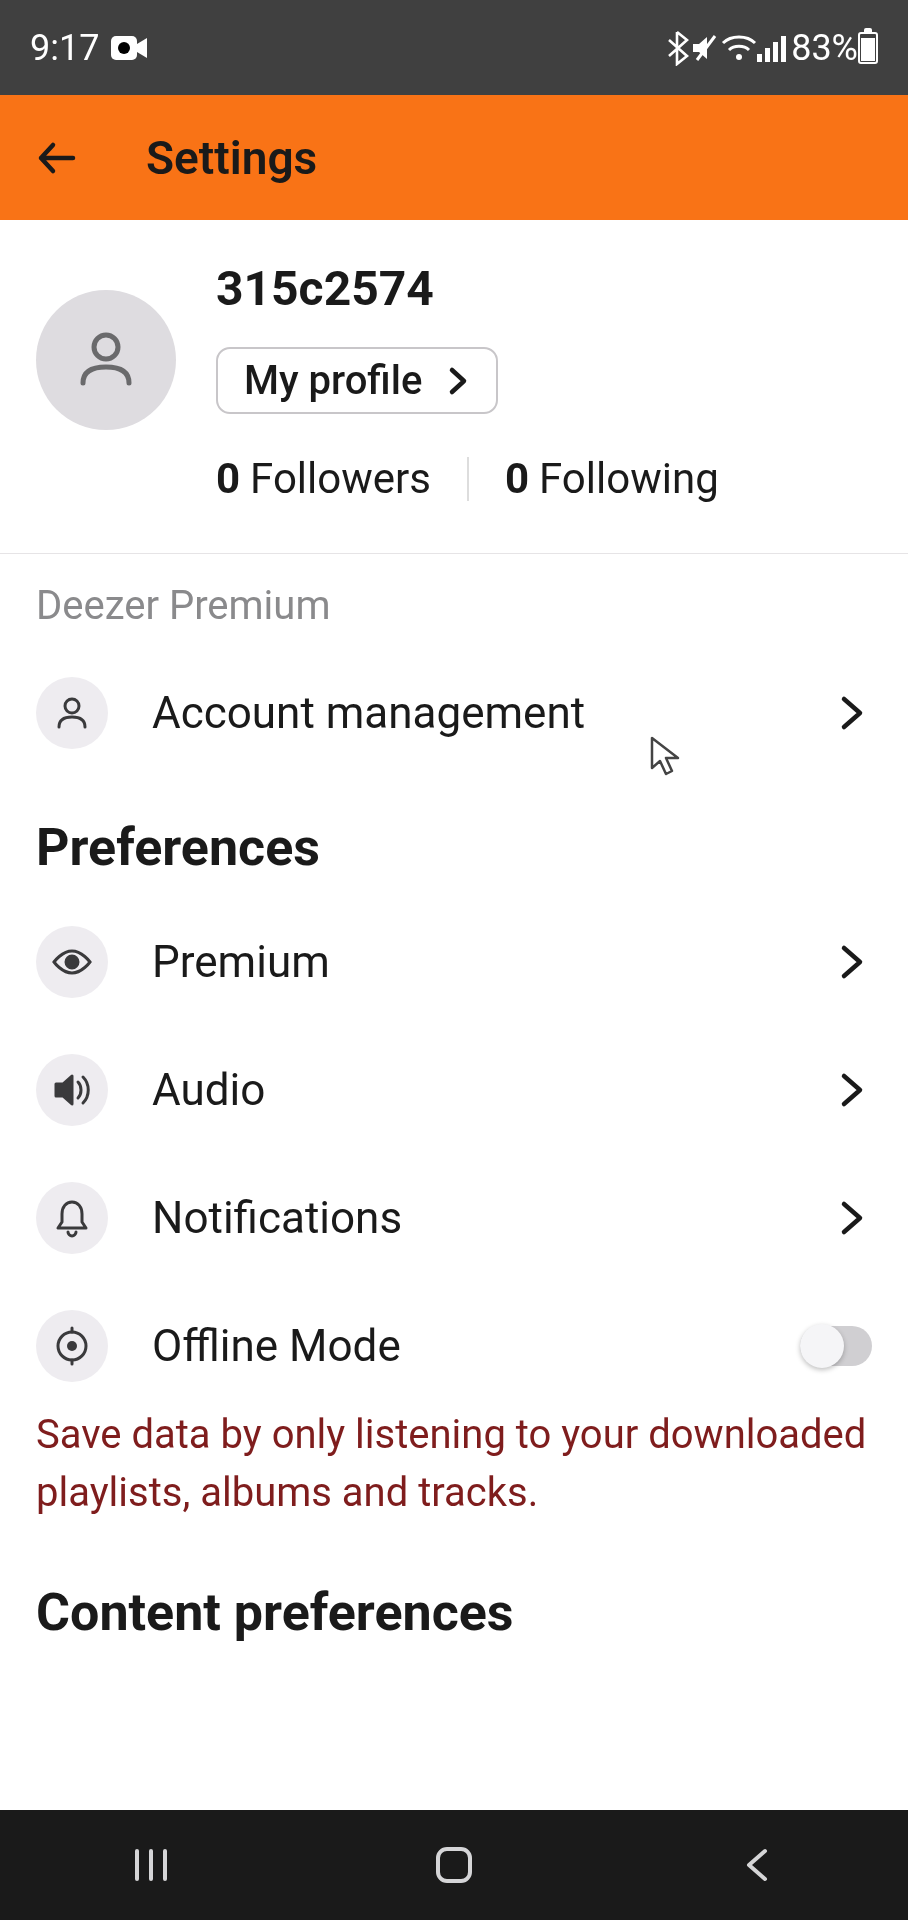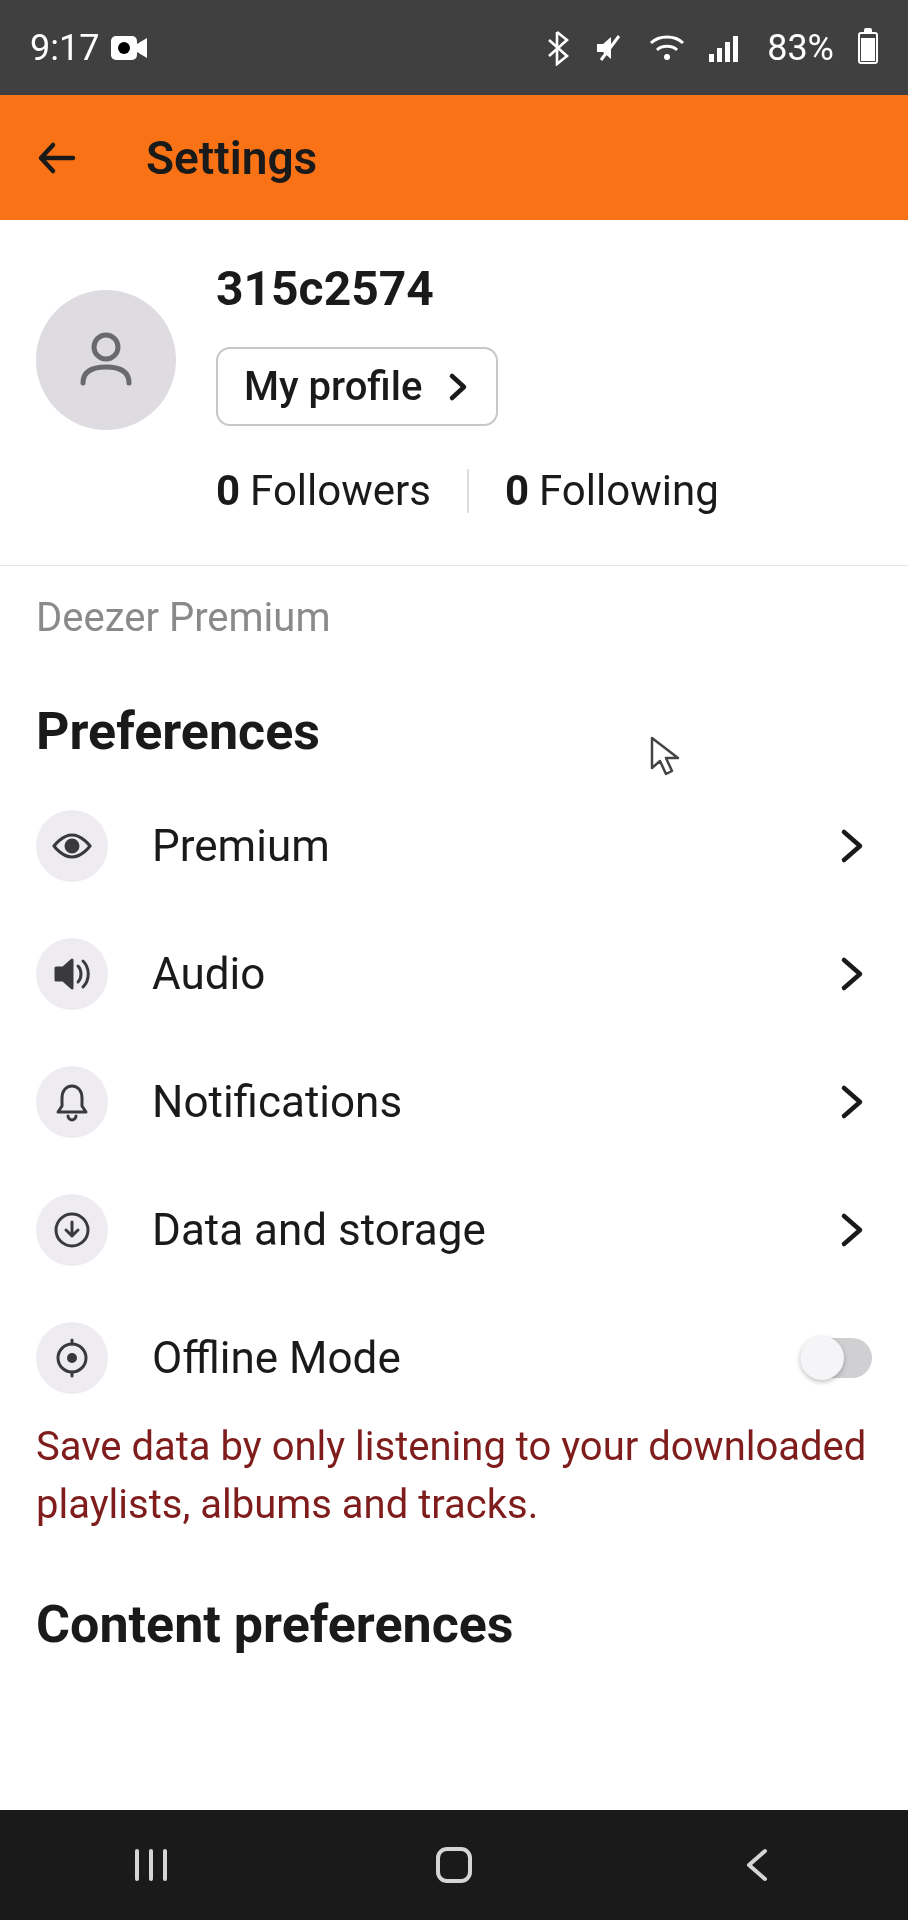--- a/index.html
+++ b/index.html
@@ -1,40 +1,40 @@
 <!DOCTYPE html>
 <html><head>
 <meta charset="utf-8">
 <style>
   * { margin: 0; padding: 0; box-sizing: border-box; }
   html, body { width: 908px; height: 1920px; font-family: -apple-system, BlinkMacSystemFont, 'Segoe UI', Roboto, sans-serif; background: #000; overflow: hidden; }
   
   
   .status-bar { height: 95px; background: #404040; display: flex; justify-content: space-between; align-items: center; padding: 0 30px; color: #fff; font-size: 36px; }
   .status-left { display: flex; align-items: center; gap: 12px; }
-  .status-right { display: flex; align-items: center; gap: 24px; }
+  .status-right { display: flex; align-items: center; gap: 0; }
   .battery-pct { font-size: 36px; margin-left: 4px; }
   .battery-icon { width: 20px; height: 32px; border: 2px solid #fff; border-radius: 3px; position: relative; }
   .battery-icon::before { content: ''; position: absolute; top: -6px; left: 4px; width: 8px; height: 4px; background: #fff; border-radius: 2px 2px 0 0; }
   .battery-fill { position: absolute; bottom: 1px; left: 1px; right: 1px; height: 80%; background: #fff; }
   
   
   .app-header { height: 125px; background: #f97316; display: flex; align-items: center; padding: 0 30px; gap: 60px; }
   .back-btn { width: 56px; height: 56px; display: flex; align-items: center; justify-content: center; }
   .header-title { font-size: 46px; font-weight: 600; color: #1a1a1a; }
   
   
   .content { background: #fff; height: calc(1920px - 95px - 125px - 110px); overflow-y: auto; }
   
   
   .profile-section { padding: 40px 36px 50px; display: flex; gap: 40px; border-bottom: 1px solid #e6e4e6; }
   .avatar { width: 140px; height: 140px; border-radius: 50%; background: #dedce0; display: flex; align-items: center; justify-content: center; flex-shrink: 0; margin-top: 30px; }
   .profile-info { flex: 1; display: flex; flex-direction: column; gap: 30px; }
   .username { font-size: 48px; font-weight: 700; color: #1a1a1a; }
-  .profile-btn { display: inline-flex; align-items: center; gap: 24px; border: 2px solid #c8c6c9; border-radius: 14px; padding: 14px 26px; font-size: 40px; font-weight: 500; color: #1a1a1a; align-self: flex-start; }
+  .profile-btn { display: inline-flex; align-items: center; gap: 24px; border: 2px solid #c8c6c9; border-radius: 14px; padding: 8px 26px; font-size: 40px; font-weight: 500; color: #1a1a1a; align-self: flex-start; }
   .follow-stats { display: flex; align-items: center; gap: 36px; font-size: 42px; color: #1a1a1a; margin-top: 10px; }
   .follow-item { display: flex; gap: 10px; }
   .follow-count { font-weight: 700; }
   .follow-div { width: 2px; height: 44px; background: #ddd; }
   
   
   .section-label { font-size: 40px; color: #8a8a8c; padding: 28px 36px 20px; }
   .section-heading { font-size: 52px; font-weight: 700; color: #1a1a1a; padding: 40px 36px 20px; }
   
   
@@ -140,20 +140,34 @@
         <div class="follow-div"></div>
         <div class="follow-item">
           <span class="follow-count">0</span>
           <span>Following</span>
         </div>
       </div>
     </div>
   </div>
 
   <div class="section-label">Deezer Premium</div>
+  <div class="list-row">
+    <div class="row-icon">
+      <svg width="38" height="38" viewBox="0 0 38 38" fill="none" stroke="#3a3a3c" stroke-width="3" stroke-linecap="round">
+          <circle cx="19" cy="12" r="7"></circle>
+          <path d="M6 33 C6 25 12 23 19 23 C26 23 32 25 32 33"></path>
+        </svg>
+    </div>
+    <div class="row-label">Account management</div>
+    <div class="row-chevron">
+      <svg width="28" height="40" viewBox="0 0 28 40" fill="none" stroke="#1a1a1a" stroke-width="4.5" stroke-linecap="round" stroke-linejoin="round">
+          <path d="M6 6 L22 20 L6 34"></path>
+        </svg>
+    </div>
+  </div>
 
   <div class="section-heading">Preferences</div>
 
   <div class="list-row">
     <div class="row-icon">
       <svg width="40" height="28" viewBox="0 0 40 28" fill="none" stroke="#3a3a3c" stroke-width="3">
           <path d="M2 14 C2 14 10 3 20 3 C30 3 38 14 38 14 C38 14 30 25 20 25 C10 25 2 14 2 14 Z"></path>
           <circle cx="20" cy="14" r="6" fill="#3a3a3c"></circle>
         </svg>
     </div>
@@ -189,34 +203,20 @@
         </svg>
     </div>
     <div class="row-label">Notifications</div>
     <div class="row-chevron">
       <svg width="28" height="40" viewBox="0 0 28 40" fill="none" stroke="#1a1a1a" stroke-width="4.5" stroke-linecap="round" stroke-linejoin="round">
           <path d="M6 6 L22 20 L6 34"></path>
         </svg>
     </div>
   </div>
 
-  <div class="list-row">
-    <div class="row-icon">
-      <svg width="40" height="40" viewBox="0 0 40 40" fill="none" stroke="#3a3a3c" stroke-width="3" stroke-linecap="round" stroke-linejoin="round">
-          <circle cx="20" cy="20" r="16"></circle>
-          <path d="M20 12 V26 M14 20 L20 26 L26 20"></path>
-        </svg>
-    </div>
-    <div class="row-label">Data and storage</div>
-    <div class="row-chevron">
-      <svg width="28" height="40" viewBox="0 0 28 40" fill="none" stroke="#1a1a1a" stroke-width="4.5" stroke-linecap="round" stroke-linejoin="round">
-          <path d="M6 6 L22 20 L6 34"></path>
-        </svg>
-    </div>
-  </div>
 
   <div class="list-row" style="padding-bottom:14px">
     <div class="row-icon">
       <svg width="40" height="40" viewBox="0 0 40 40" fill="none" stroke="#3a3a3c" stroke-width="3" stroke-linecap="round">
           <circle cx="20" cy="20" r="14"></circle>
           <circle cx="20" cy="20" r="5" fill="#3a3a3c" stroke="none"></circle>
           <path d="M20 6 V2 M20 38 V34"></path>
         </svg>
     </div>
     <div class="row-label">Offline Mode</div>

